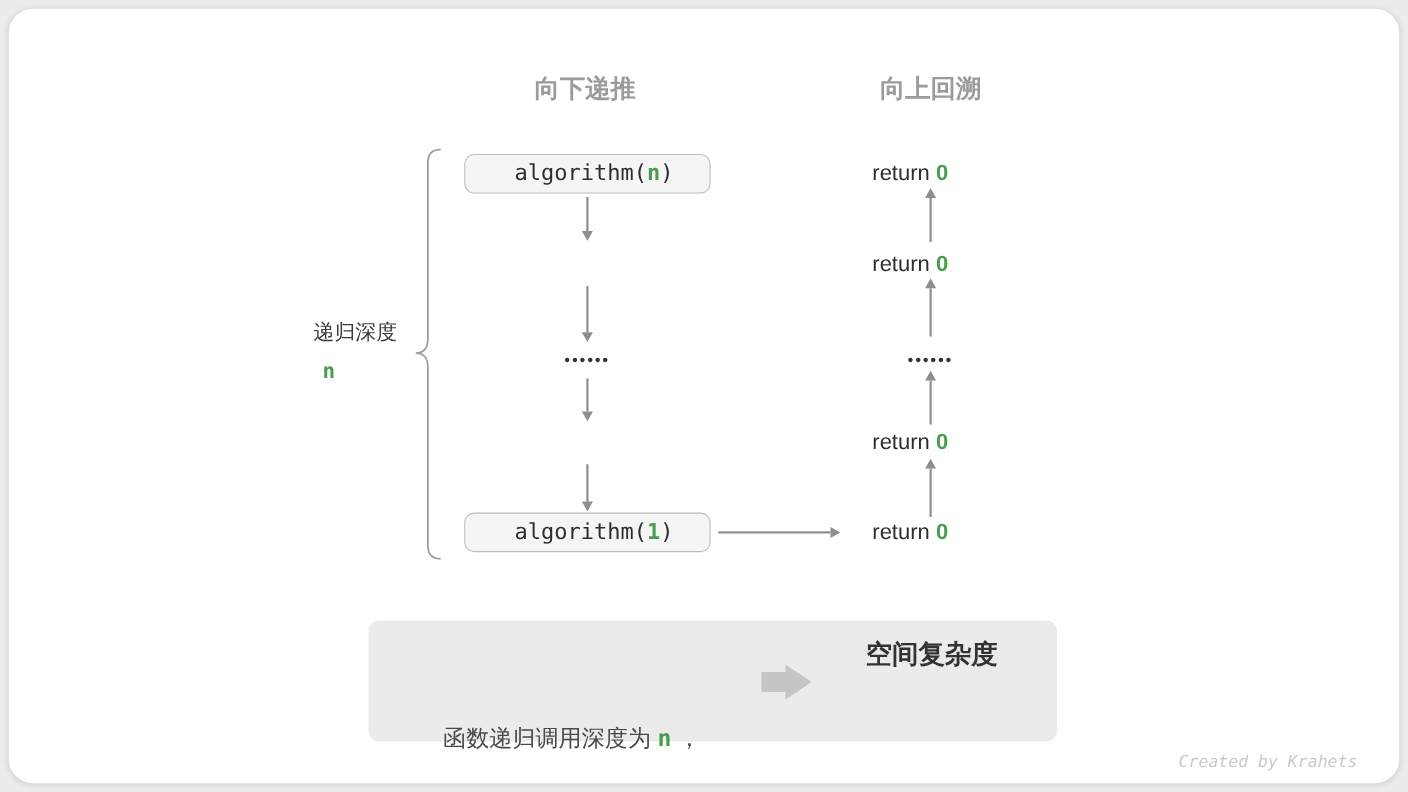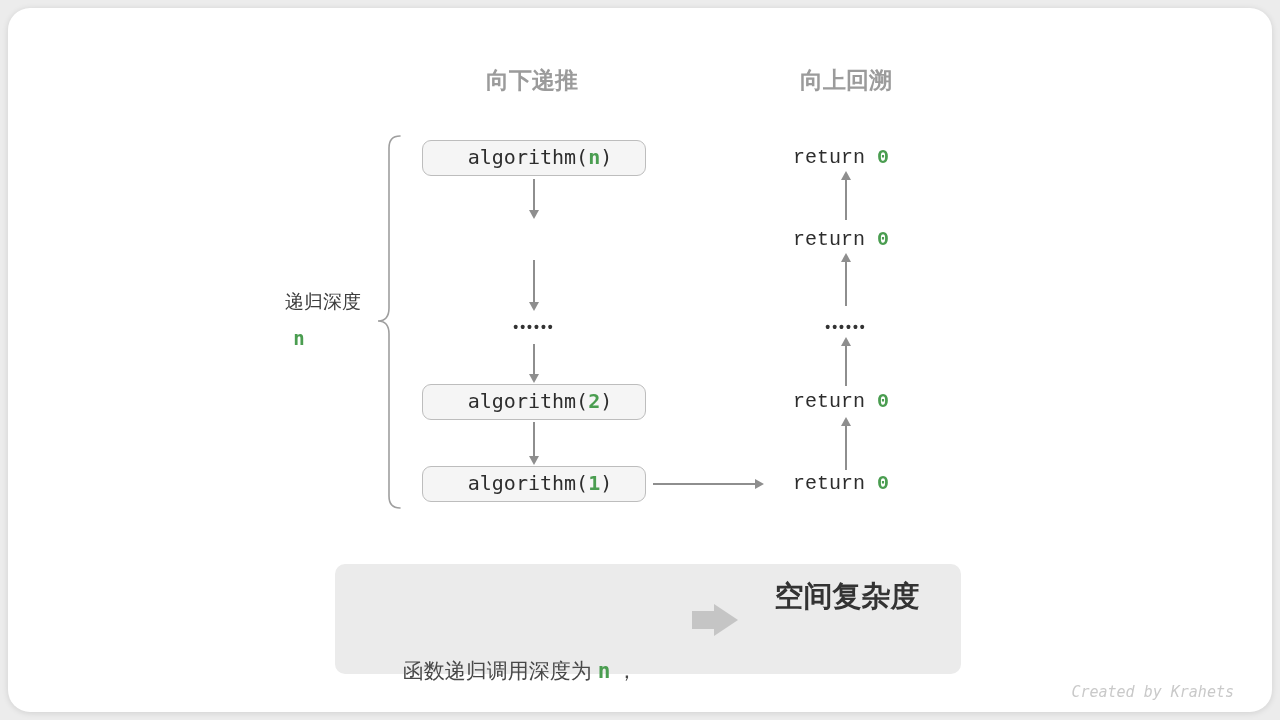--- a/index.html
+++ b/index.html
@@ -20,21 +20,21 @@
   .green{color:#4a9d50;font-weight:700;}
   .abox{
     position:absolute;left:414px;width:224px;height:36px;
     background:#f5f5f5;border:1.5px solid #bdbdbd;border-radius:9px;
     box-sizing:border-box;text-align:center;line-height:33px;
     font-family:"DejaVu Sans Mono","Liberation Mono",monospace;
     font-size:20px;color:#2d2d2d;white-space:pre;padding-left:12px;
   }
   .ret{
     position:absolute;left:785px;
-    font-family:Liberation Mono, monospace;
+    font-family:Liberation Sans, sans-serif;
     font-size:20px;color:#2d2d2d;white-space:pre;line-height:26px;
   }
   .dots{
     position:absolute;width:200px;text-align:center;top:311px;
     font-size:14px;font-weight:700;color:#333;letter-spacing:2px;line-height:16px;
   }
   .varrow{position:absolute;width:2px;background:#8e8e8e;}
   .varrow.down::after{
     content:'';position:absolute;bottom:-9px;left:-4px;
     border-left:5px solid transparent;border-right:5px solid transparent;
@@ -69,21 +69,21 @@
     position:absolute;left:327px;top:556px;width:626px;height:110px;
     background:#ebebeb;border-radius:10px;
   }
   .sum-left{
     position:absolute;left:18px;top:17px;width:334px;text-align:center;
     font-size:21px;color:#484848;line-height:36px;white-space:pre;
   }
   .sum-left .green{font-family:"DejaVu Sans Mono","Liberation Mono",monospace;}
   .sum-title{
     position:absolute;left:412px;top:19px;width:200px;text-align:center;
-    font-size:29px;font-weight:700;color:#333;line-height:26px;
+    font-size:24px;font-weight:700;color:#333;line-height:26px;
   }
   .sum-value{
     position:absolute;left:412px;top:55px;width:200px;text-align:center;
     font-size:23px;font-weight:700;color:#1282cc;line-height:28px;white-space:pre;
   }
   .blockarrow{position:absolute;left:357px;top:40px;}
   .credit{
     position:absolute;right:38px;top:675px;
     font-family:"DejaVu Sans Mono","Liberation Mono",monospace;
     font-size:15px;color:#c9c9c9;font-style:italic;
@@ -98,21 +98,20 @@
     <div class="hdr" style="left:738px;top:59px">向上回溯</div>
     <div class="hdr" style="left:424px;top:59px">向下递推</div>
 
     <svg class="brace" width="34" height="376" viewBox="0 0 34 376">
       <path d="M 30 2 Q 19 2 19 14 L 19 174 Q 19 187 8 187 Q 19 187 19 200 L 19 362 Q 19 374 30 374" fill="none" stroke="#9f9f9f" stroke-width="1.6" stroke-linecap="round"></path>
     </svg>
     <div class="depth-label">递归深度</div>
     <div class="depth-n green">n</div>
 
     <div class="abox" style="top:132px"><span>algorithm(</span><span class="green">n</span><span>)</span></div>
-    <div class="abox" style="top:376px"><span>algorithm(</span><span class="green">2</span><span>)</span></div>
     <div class="abox" style="top:458px"><span>algorithm(</span><span class="green">1</span><span>)</span></div>
 
     <div class="dots" style="left:426px">••••••</div>
     <div class="dots" style="left:738px">••••••</div>
 
     <div class="varrow down" style="left:525px;top:171px;height:31px"></div>
     <div class="varrow down" style="left:525px;top:252px;height:42px"></div>
     <div class="varrow down" style="left:525px;top:336px;height:30px"></div>
     <div class="varrow down" style="left:525px;top:414px;height:34px"></div>
 

